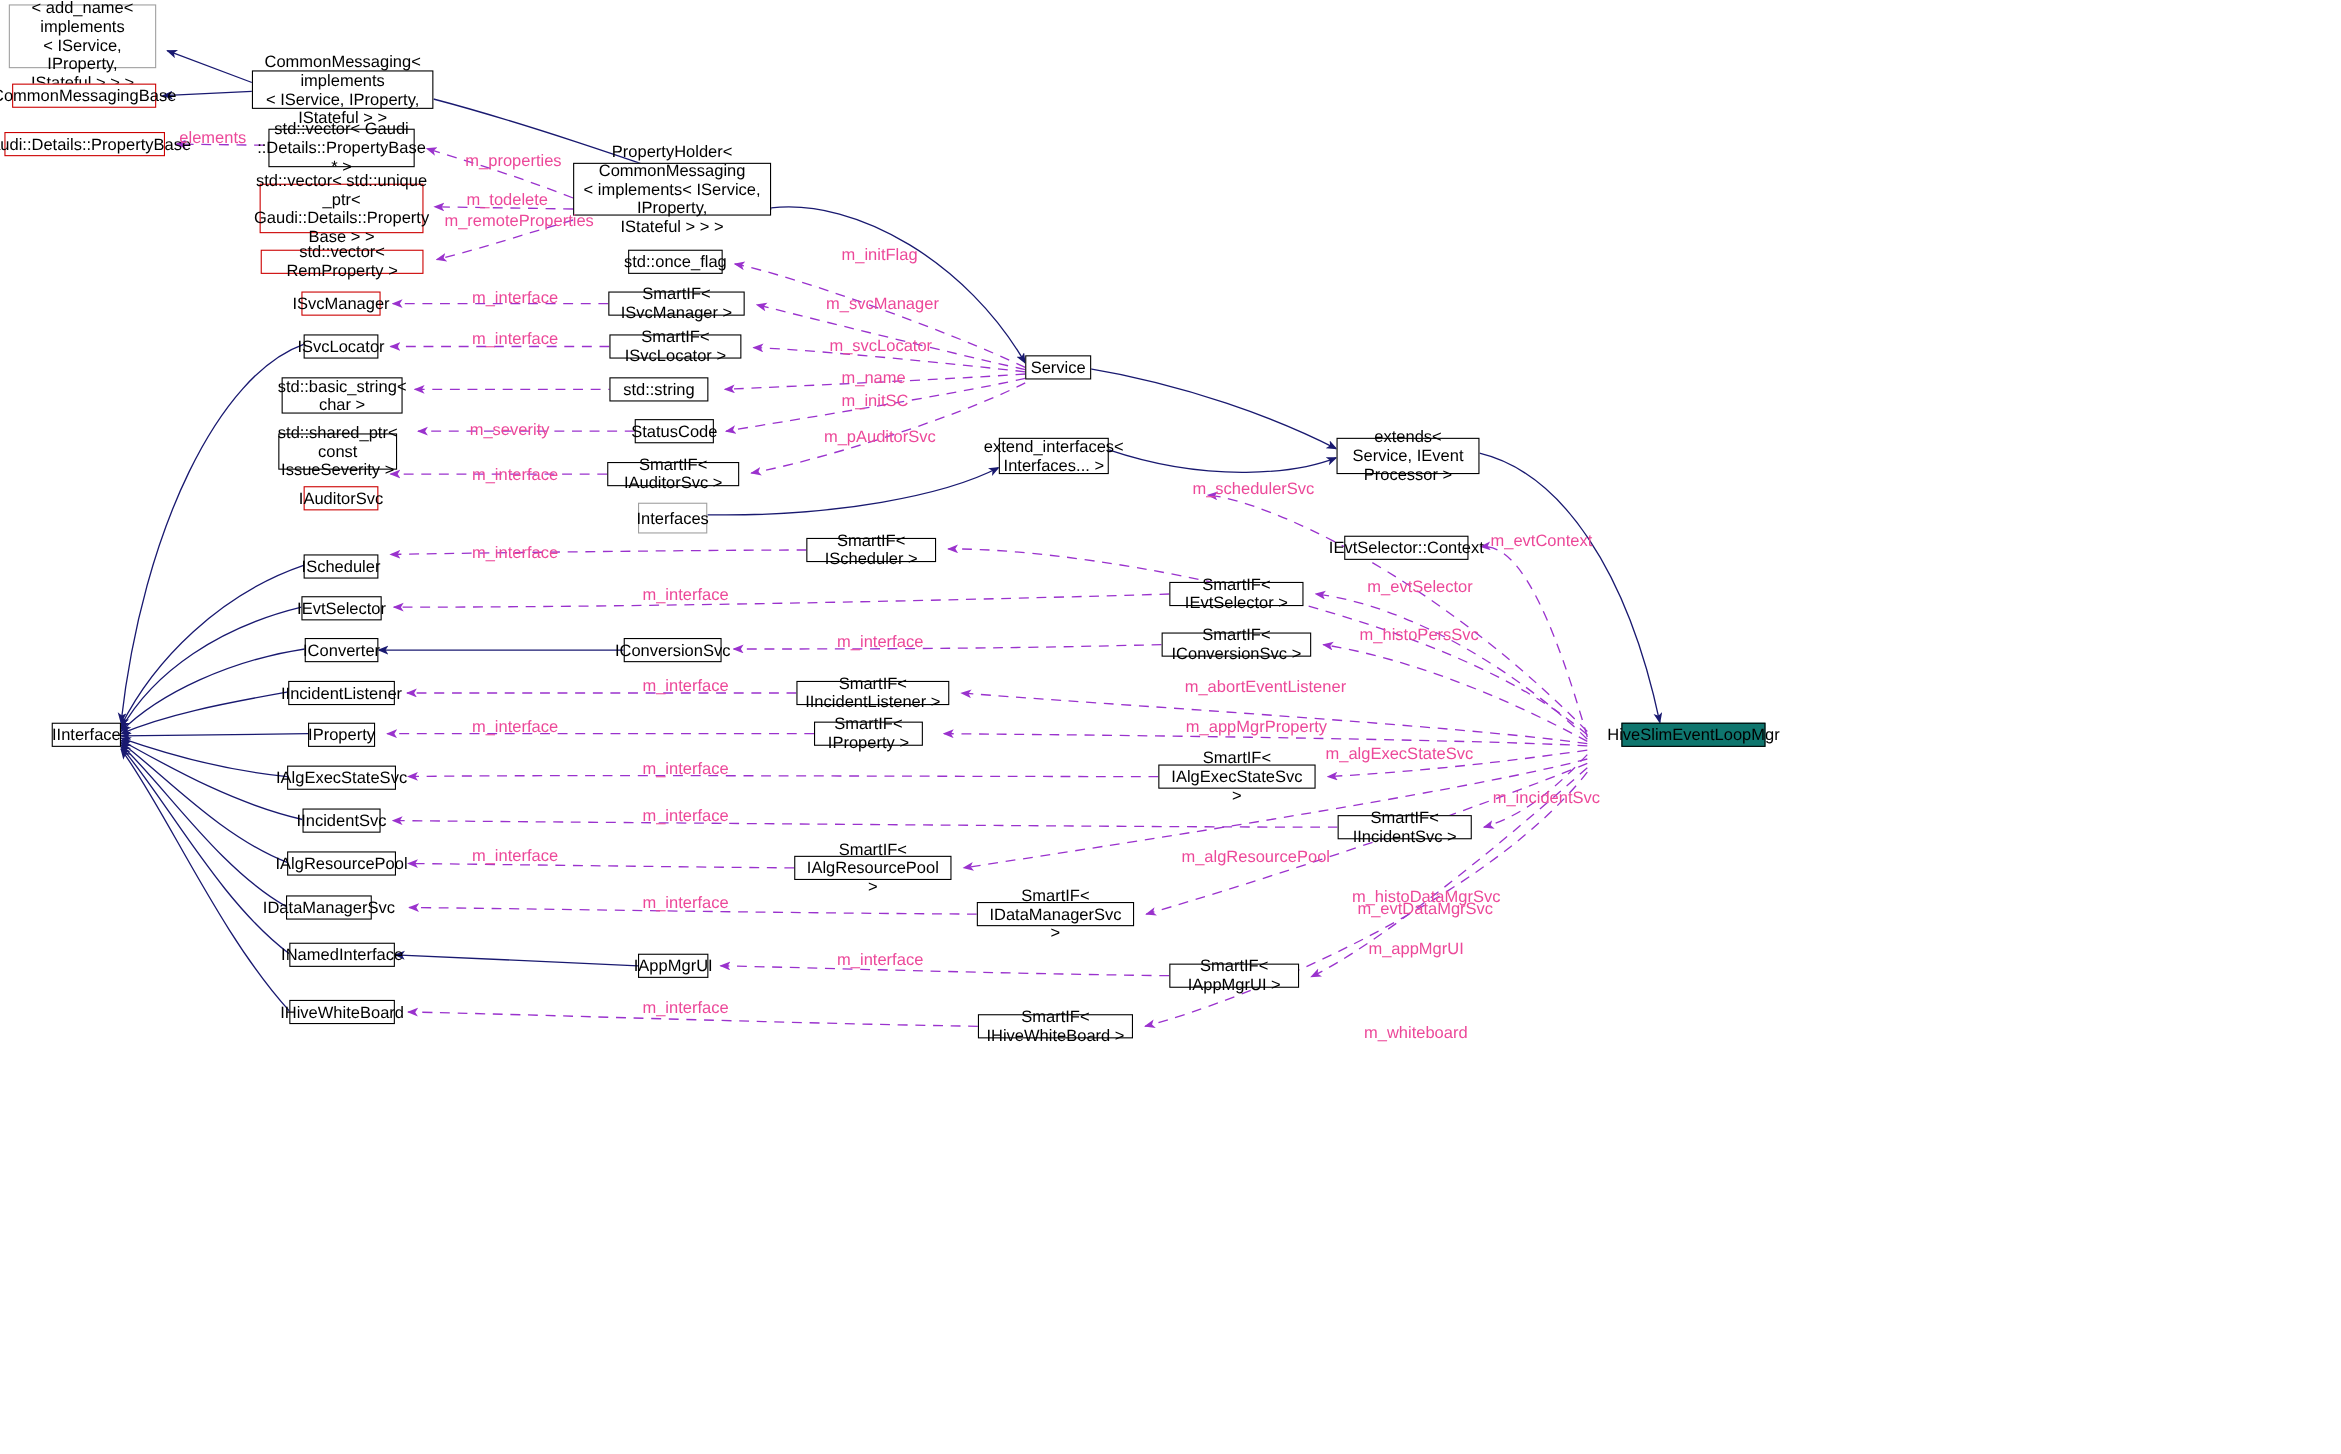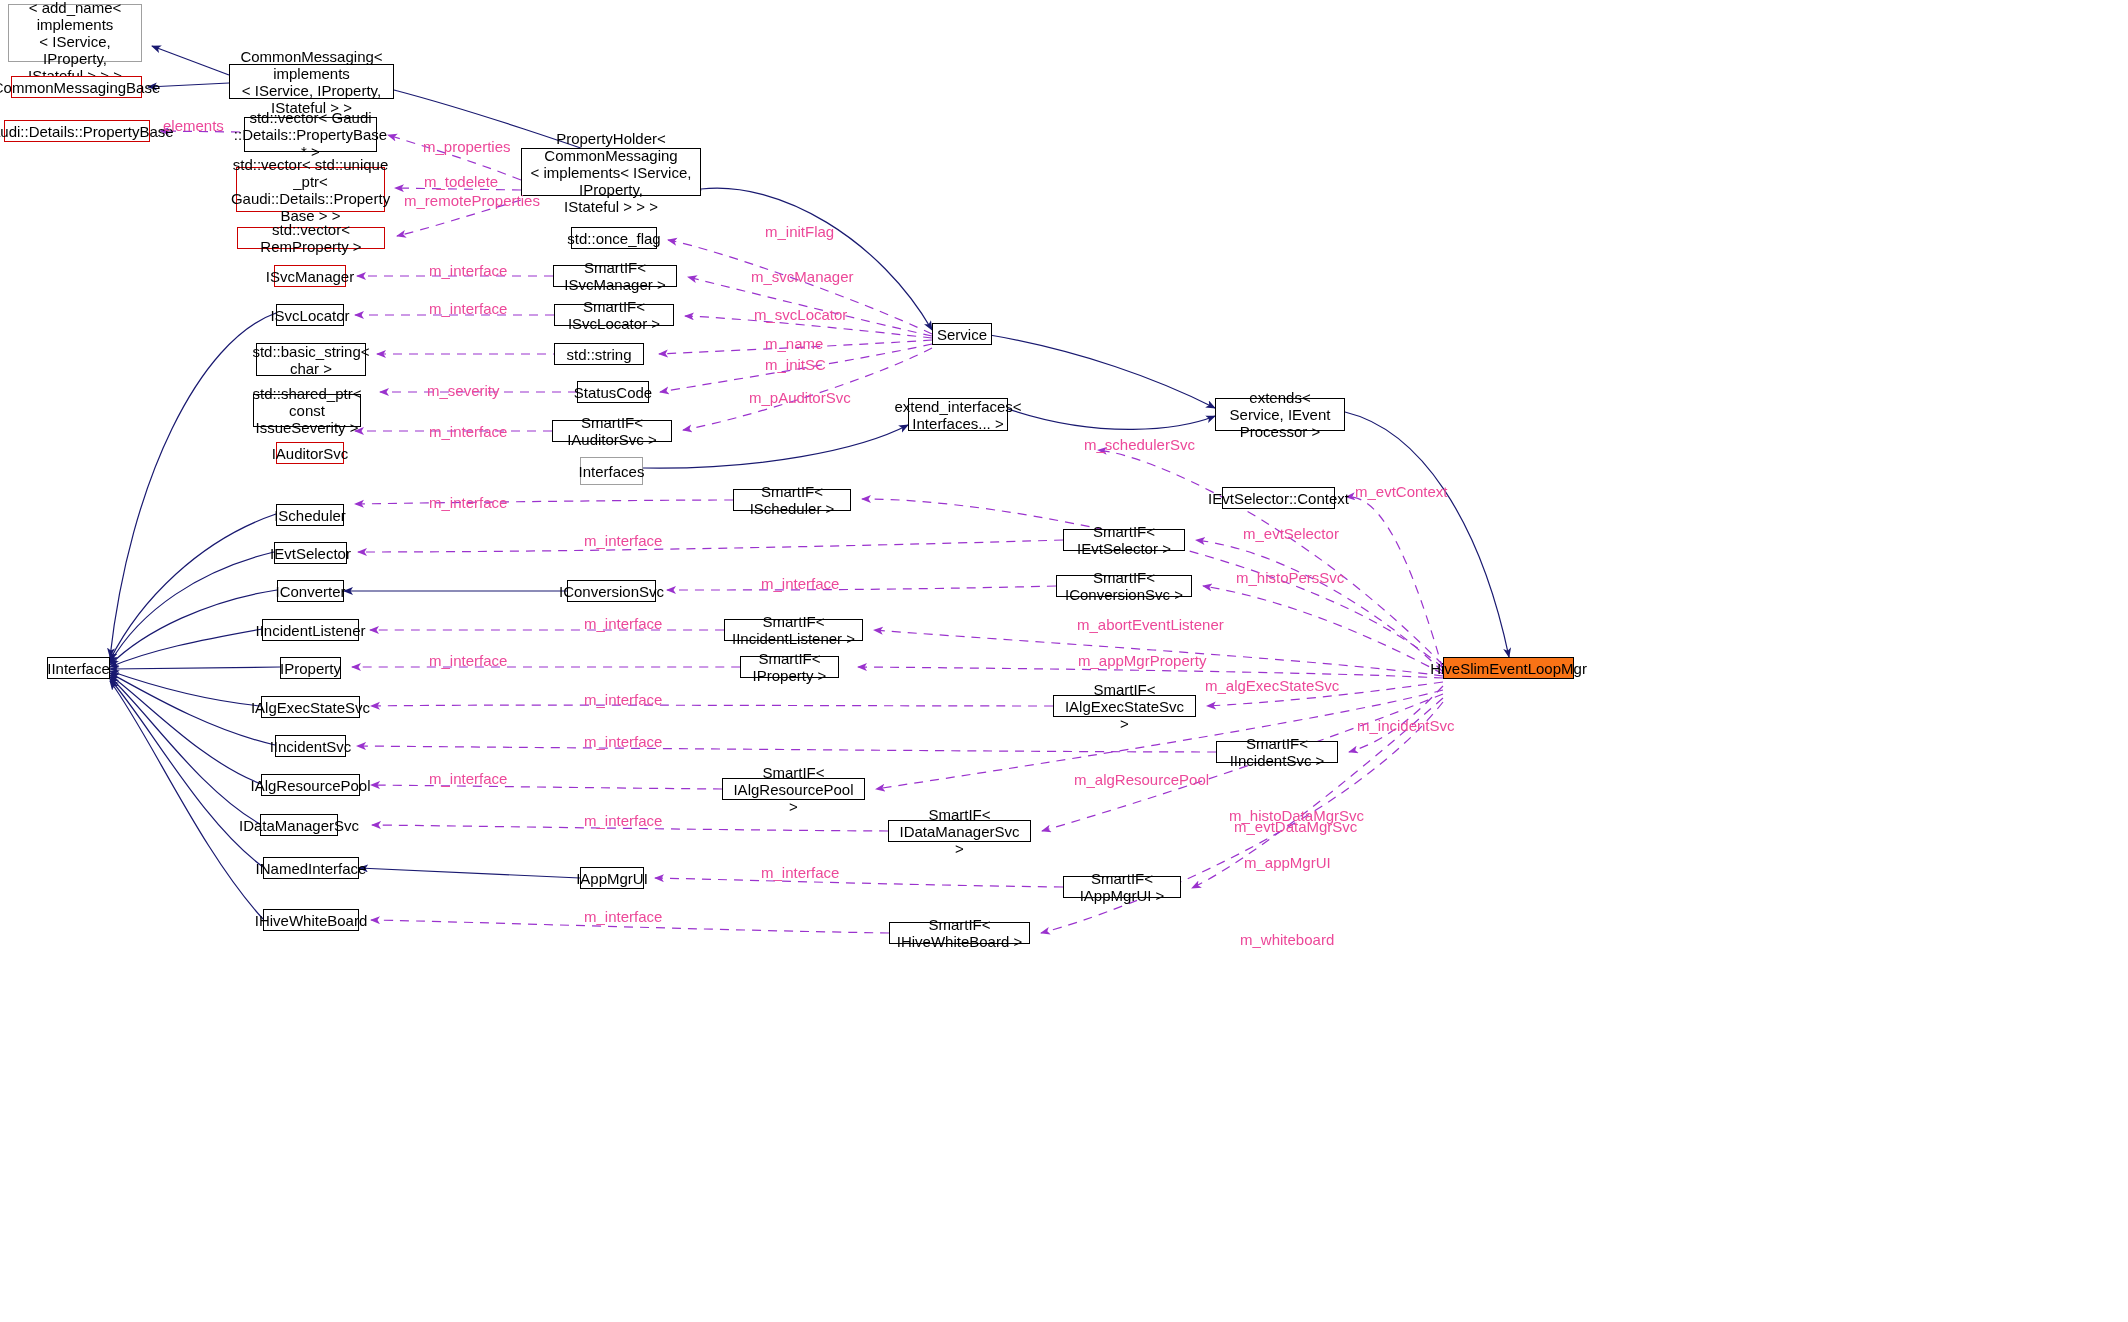--- a/index.html
+++ b/index.html
@@ -33,21 +33,21 @@
     text-align: center;
     display: flex;
     align-items: center;
     justify-content: center;
     padding: 2px 5px;
     white-space: pre-line;
     z-index: 5;
   }
   .node.red   { border-color: #cc0000; }
   .node.grey  { border-color: #a0a0a0; }
-  .node.filled{ background: #f97316; }
+  .node.filled{ background: #0f766e; margin-left: 31px; }
   .edge-label {
     position: absolute;
     font-size: 15px;
     line-height: 16px;
     color: #ec4899;
     white-space: pre-line;
     text-align: left;
     z-index: 6;
     background: transparent;
   }

